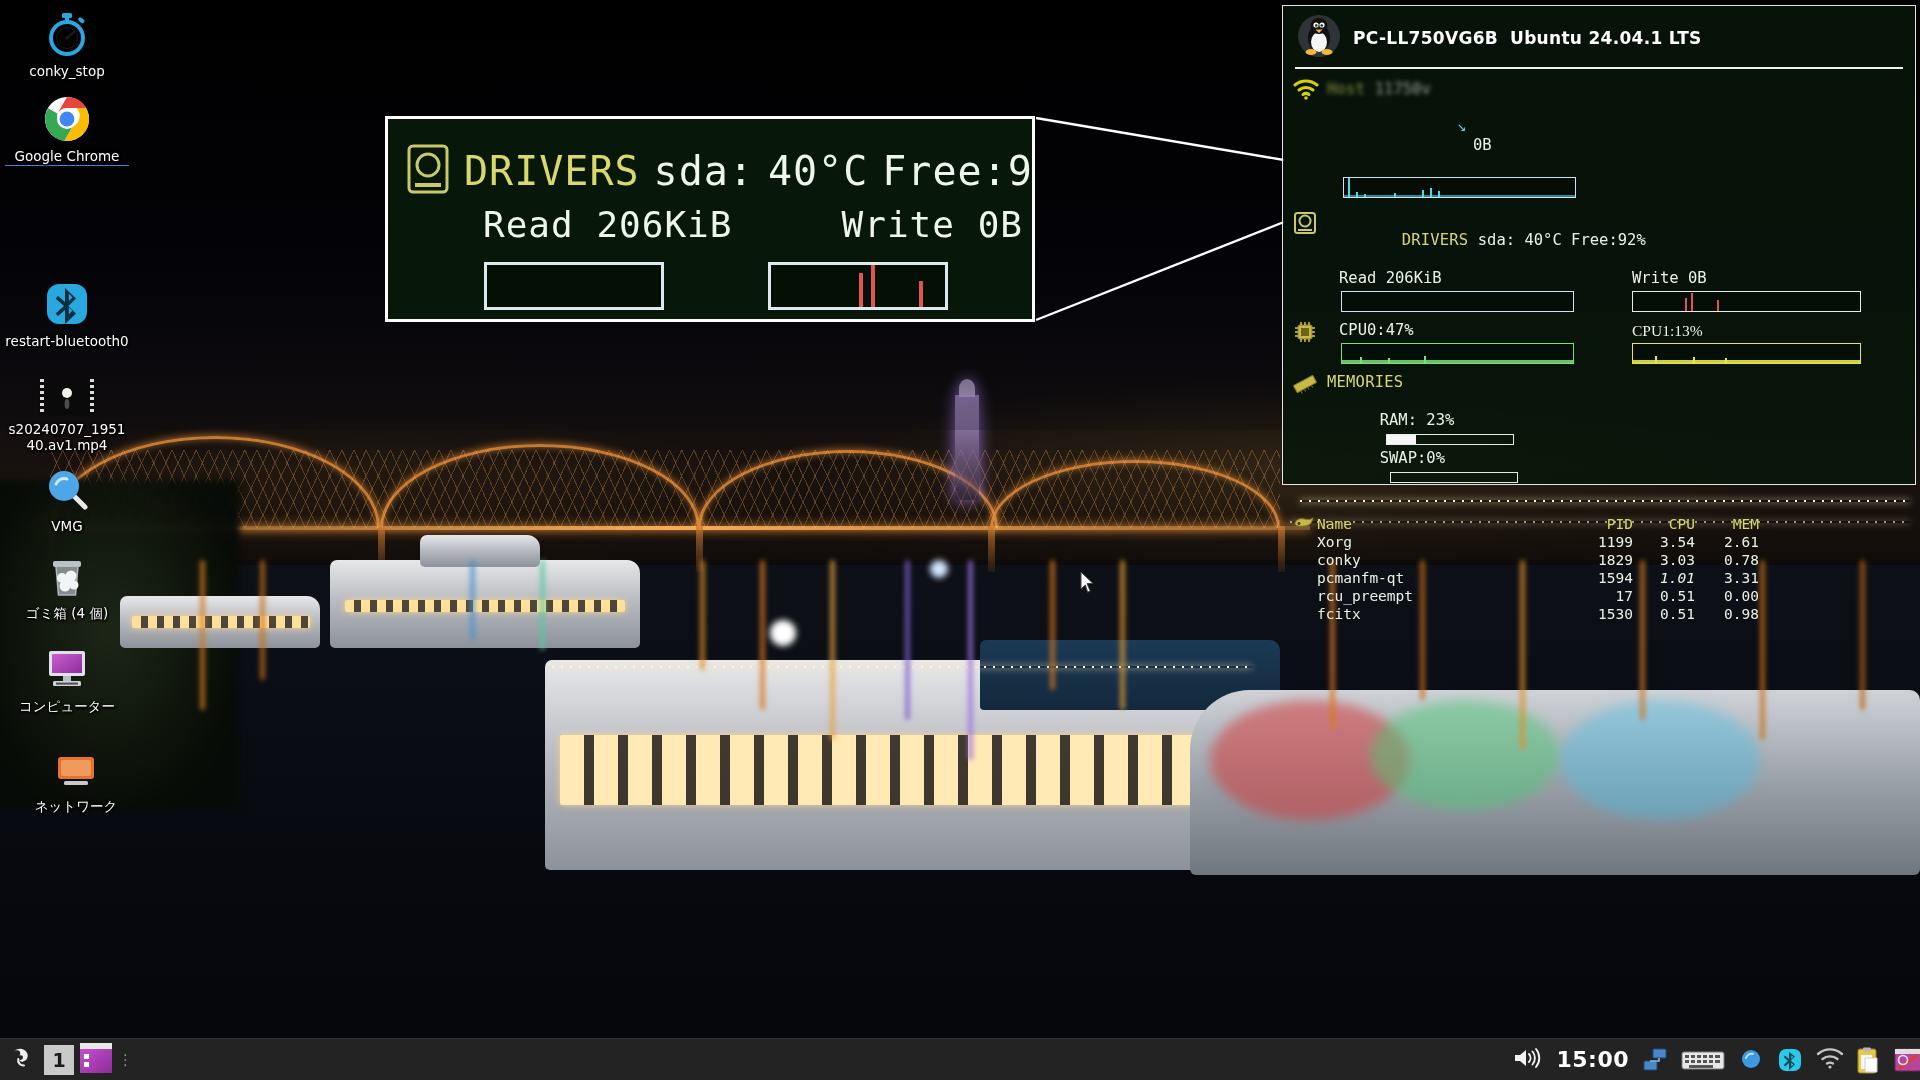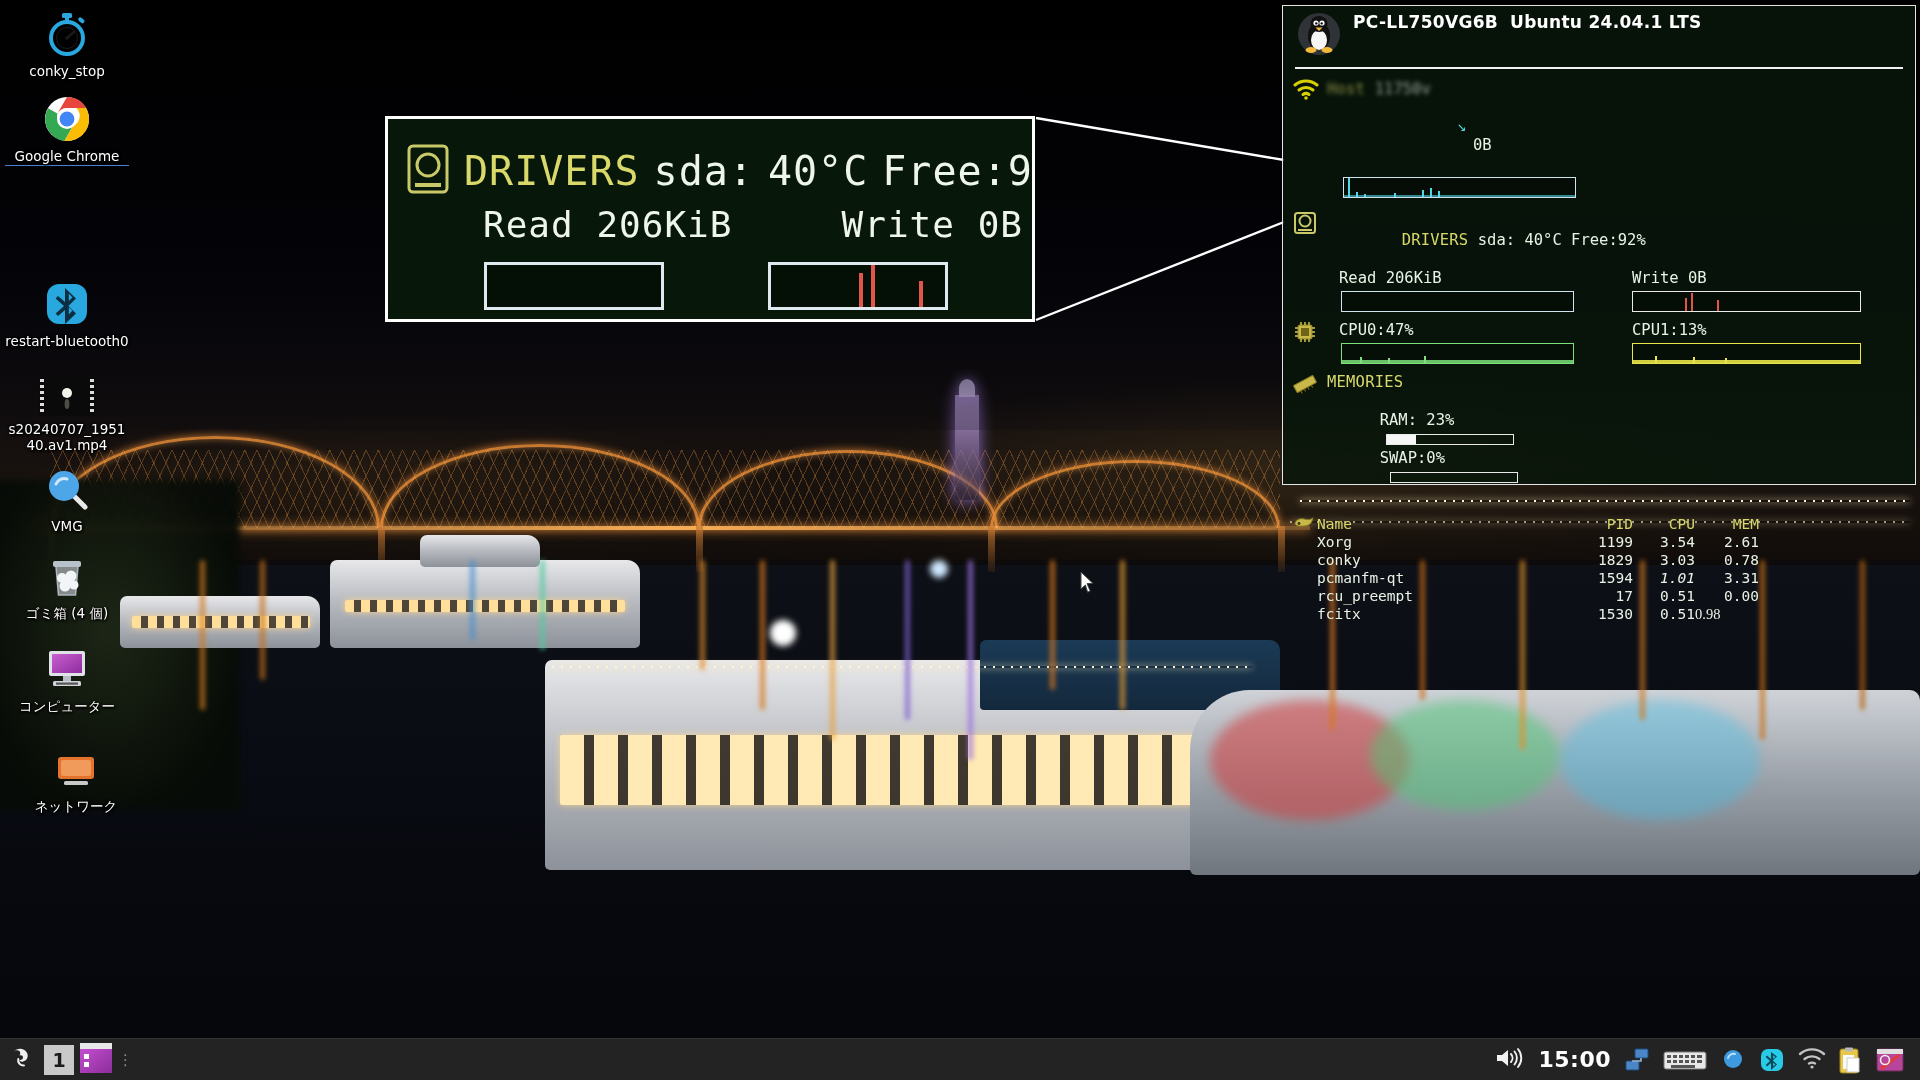--- a/index.html
+++ b/index.html
@@ -105,21 +105,21 @@
 
   
   #conky {
     position:absolute; left:1282px; top:5px; width:634px; height:480px;
     background:rgba(8,22,10,.86);
     border:1px solid rgba(245,245,245,.93);
     font-family:"DejaVu Sans Mono", monospace;
     color:#e9f3e5;
     padding:6px 10px 4px 10px;
   }
-  .ck-head { display:flex; align-items:flex-start; gap:12px; height:52px; padding-left:4px; }
+  .ck-head { display:flex; align-items:center; gap:12px; height:52px; padding-left:4px; }
   .ck-title { font-family:"DejaVu Sans", sans-serif; font-weight:bold; font-size:17px; color:#ffffff; letter-spacing:.3px; }
   .ck-hr { height:2px; background:#f2f2f2; margin:3px 2px 10px 2px; }
   .ck-sec { position:relative; padding-left:34px; margin-bottom:9px; }
   .ck-ico { position:absolute; left:0; top:-1px; width:26px; height:24px; }
   .ck-lab { color:#d9d86a; font-size:15.5px; letter-spacing:.2px; }
   .ck-val { color:#e6f2e3; font-size:15.5px; }
   .ck-row { font-size:15.5px; line-height:19px; white-space:pre; }
   .ck-graph {
     border:1.5px solid #cfe3ef; height:21px; position:relative; overflow:hidden;
     background:rgba(0,0,0,.28);
@@ -152,21 +152,21 @@
   .co-spark { position:absolute; bottom:0; width:4px; background:#e0564a; }
 
   
   #taskbar {
     position:absolute; left:0; bottom:0; width:1920px; height:42px;
     background:rgba(38,38,38,.92);
     display:flex; align-items:center; justify-content:space-between;
     border-top:1px solid rgba(255,255,255,.07);
   }
   .tb-left { display:flex; align-items:center; gap:6px; padding-left:8px; }
-  .tb-right { display:flex; align-items:center; gap:13px; padding-right:18px; }
+  .tb-right { display:flex; align-items:center; gap:13px; }
   .tb-desk {
     width:30px; height:30px; background:#c9c9c9; color:#1a1a1a;
     font-family:"DejaVu Sans", sans-serif; font-weight:bold; font-size:19px;
     display:flex; align-items:center; justify-content:center; cursor:pointer;
   }
   .tb-clock { color:#fff; font-family:"DejaVu Sans", sans-serif; font-weight:bold; font-size:22px; letter-spacing:.5px; }
   .tray-ico { width:26px; height:26px; cursor:pointer; }
   .cursor-arrow { position:absolute; left:1080px; top:571px; width:16px; height:24px; pointer-events:none; }
 </style>
 </head>
@@ -504,21 +504,21 @@
       <div style="display:flex; padding-left:12px;">
         <div style="width:50%;">
           <div class="ck-row">CPU0:47%</div>
           <div class="ck-graph" style="margin:3px 48px 0 2px; border-color:#7ee07a;">
             <i class="spark" style="left:0; width:100%; height:3px; background:rgba(126,224,122,.85);"></i>
             <i class="spark" style="left:18px; height:6px; background:#7ee07a;"></i>
             <i class="spark" style="left:46px; height:5px; background:#7ee07a;"></i>
             <i class="spark" style="left:82px; height:7px; background:#7ee07a;"></i>
           </div>
         </div>
-        <div style="width:50%;">
+        <div style="width:50%;font-family:Liberation Serif, serif;">
           <div class="ck-row" style="padding-left:10px;">CPU1:13%</div>
           <div class="ck-graph" style="margin:3px 44px 0 10px; border-color:#e8e54a;">
             <i class="spark" style="left:0; width:100%; height:3px; background:rgba(232,229,74,.9);"></i>
             <i class="spark" style="left:22px; height:7px; background:#e8e54a;"></i>
             <i class="spark" style="left:60px; height:6px; background:#e8e54a;"></i>
             <i class="spark" style="left:92px; height:5px; background:#e8e54a;"></i>
           </div>
         </div>
       </div>
     </div>
@@ -582,21 +582,21 @@
           <tr>
             <td>rcu_preempt</td>
             <td style="text-align:right;">17</td>
             <td style="text-align:right;">0.51</td>
             <td style="text-align:right;">0.00</td>
           </tr>
           <tr>
             <td>fcitx</td>
             <td style="text-align:right;">1530</td>
             <td style="text-align:right;">0.51</td>
-            <td style="text-align:left;font-family:Liberation Serif, serif;">0.98</td>
+            <td style="text-align:right;">0.98</td>
           </tr>
         </tbody>
       </table>
     </div>
   </div>
 
   <svg class="cursor-arrow" viewBox="0 0 16 24">
     <path d="M1 1l12 11.5h-6l3.2 7.5-2.6 1.2L5.4 14 1 18z" fill="#fff" stroke="#444" stroke-width="1"></path>
   </svg>
 

